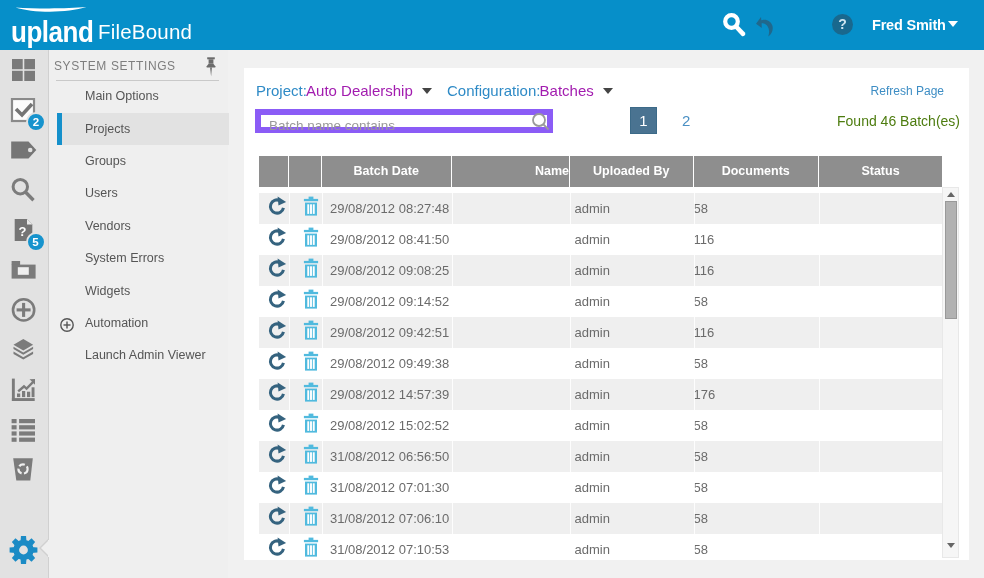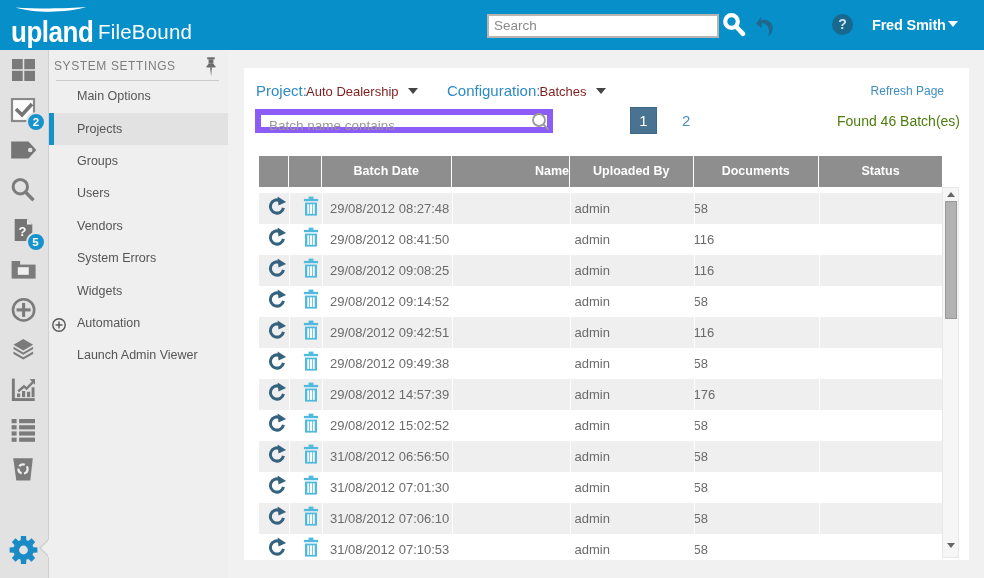--- a/index.html
+++ b/index.html
@@ -18,28 +18,28 @@
 #rail { position:absolute; left:0; top:50px; width:48px; height:528px; background:#e2e2e2; }
 #railline1 { position:absolute; left:48px; top:50px; width:1px; height:490px; background:#d0d0d0; }
 #railline2 { position:absolute; left:48px; top:557px; width:1px; height:21px; background:#d0d0d0; }
 #notch2 { position:absolute; left:39px; top:538.5px; width:0; height:0; border-top:9.5px solid transparent; border-bottom:9.5px solid transparent; border-right:9px solid #d0d0d0; }
 #notch3 { position:absolute; left:40.5px; top:540px; width:0; height:0; border-top:8.5px solid transparent; border-bottom:8.5px solid transparent; border-right:8px solid #efefef; }
 .ric { position:absolute; left:0; width:48px; text-align:center; }
 .badge { position:absolute; width:20px; height:20px; border-radius:50%; background:#1693cd; border:2px solid #e2e2e2; color:#fff; font-size:11.5px; font-weight:bold; text-align:center; line-height:16px; z-index:5; }
 #menu { position:absolute; left:49px; top:50px; width:179px; height:528px; background:#efefef; }
 #menu-h { position:absolute; left:5px; top:9px; width:160px; color:#7d7d7d; font-size:12px; letter-spacing:0.6px; }
 #menu-line { position:absolute; left:7px; top:29.5px; width:163px; height:1px; background:#c9c9c9; }
-.mi { position:absolute; left:0; width:179px; height:32.4px; color:#555; font-size:12.5px; line-height:32.4px; padding-left:28px; }
+.mi { position:absolute; left:8px; width:179px; height:32.4px; color:#555; font-size:12.5px; line-height:32.4px; padding-left:28px; }
 .mi.sel { background:#e2e2e2; border-left:5px solid #1590cb; padding-left:23px; }
 #pin { position:absolute; left:155px; top:7px; }
 #autoplus { position:absolute; left:2px; top:9.5px; }
 #content { position:absolute; left:229px; top:50px; width:755px; height:528px; background:#f1f1f1; }
 #panel { position:absolute; left:15px; top:18px; width:725px; height:492px; background:#fff; }
 .lbl { color:#2e8ac6; font-size:15px; }
-.val { color:#7f1d1d; font-size:13px; margin-left:-5px; }
+.val { color:#a21caf; font-size:15px; margin-left:-5px; }
 .caret-d { display:inline-block; width:0; height:0; border-left:5.5px solid transparent; border-right:5.5px solid transparent; border-top:6px solid #444; vertical-align:2px; margin-left:9px; }
 #prj { position:absolute; left:12px; top:14px; }
 #cfg { position:absolute; left:203px; top:14px; }
 #refresh-pg { position:absolute; right:25px; top:15.5px; color:#3d8dc4; font-size:12px; }
 #bsearch { position:absolute; left:11px; top:41px; width:298px; height:24px; background:#fff; border:6px solid #8b5cf6; color:#999; font-size:13.5px; line-height:22px; padding-left:8px; }
 #bs-mag { position:absolute; left:287px; top:43.5px; }
 #pg1 { position:absolute; left:386px; top:39px; width:27px; height:27px; background:#4a7391; border:1px solid #3c6a88; color:#fff; font-size:15px; text-align:center; line-height:25px; }
 #pg2 { position:absolute; left:438px; top:44px; color:#4a90c4; font-size:15px; }
 #found { position:absolute; right:9px; top:45px; color:#4d7c0f; font-size:14px; }
 #thead { position:absolute; left:15px; top:88px; width:683px; height:31px; background:#8e8e8e; }
@@ -59,21 +59,20 @@
 #sb-th { position:absolute; left:1.5px; top:13px; width:12px; height:118px; background:#b2b2b2; border:1px solid #999; }
 </style>
 </head>
 <body>
 <div id="topbar">
   <svg id="swoosh" width="72" height="7" viewBox="0 0 72 7">
       <path d="M0.5,0.4 C20,1.8 52,1.8 71.5,0.1 C52,6.2 18,6.1 0.5,0.4 Z" fill="#fff"></path>
     </svg>
   <span id="logo-upland">upland</span>
     <span id="logo-fb">FileBound</span>
-  <div id="topsearch">Search</div>
   <svg id="tb-mag" width="28" height="28" viewBox="0 0 28 28">
       <circle cx="10.5" cy="9.5" r="6.3" fill="none" stroke="#fff" stroke-width="4.2"></circle>
       <line x1="15.5" y1="15" x2="22" y2="21.8" stroke="#fff" stroke-width="4.6" stroke-linecap="round"></line>
     </svg>
   <svg id="tb-undo" width="26" height="26" viewBox="0 0 26 26">
       <path d="M6,11.7 L11,4.9 L11.3,8.2 C16.5,6.6 21,9.3 22.4,13.8 C23.6,17.8 21.6,22.3 18.2,24.4 C19.8,20.6 19.3,16.2 16.8,13.3 C15.3,11.6 13.3,10.9 11.6,11.2 L11.8,16.1 Z" fill="#20688c"></path>
     </svg>
   <div id="tb-help">?</div>
   <span id="tb-user">Fred Smith</span>
   <div id="tb-caret"></div>

